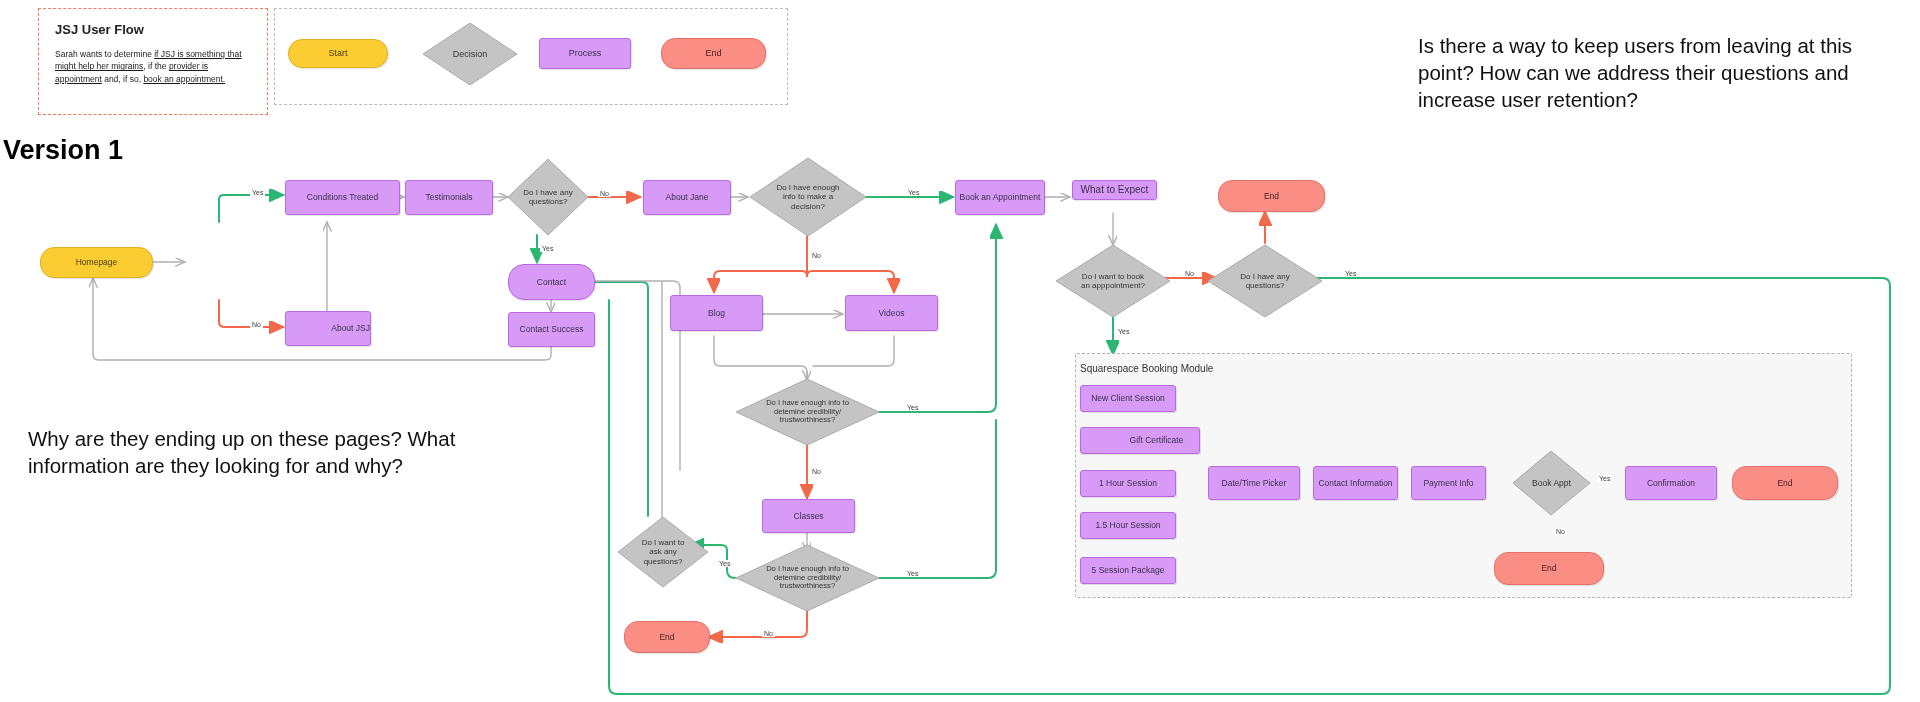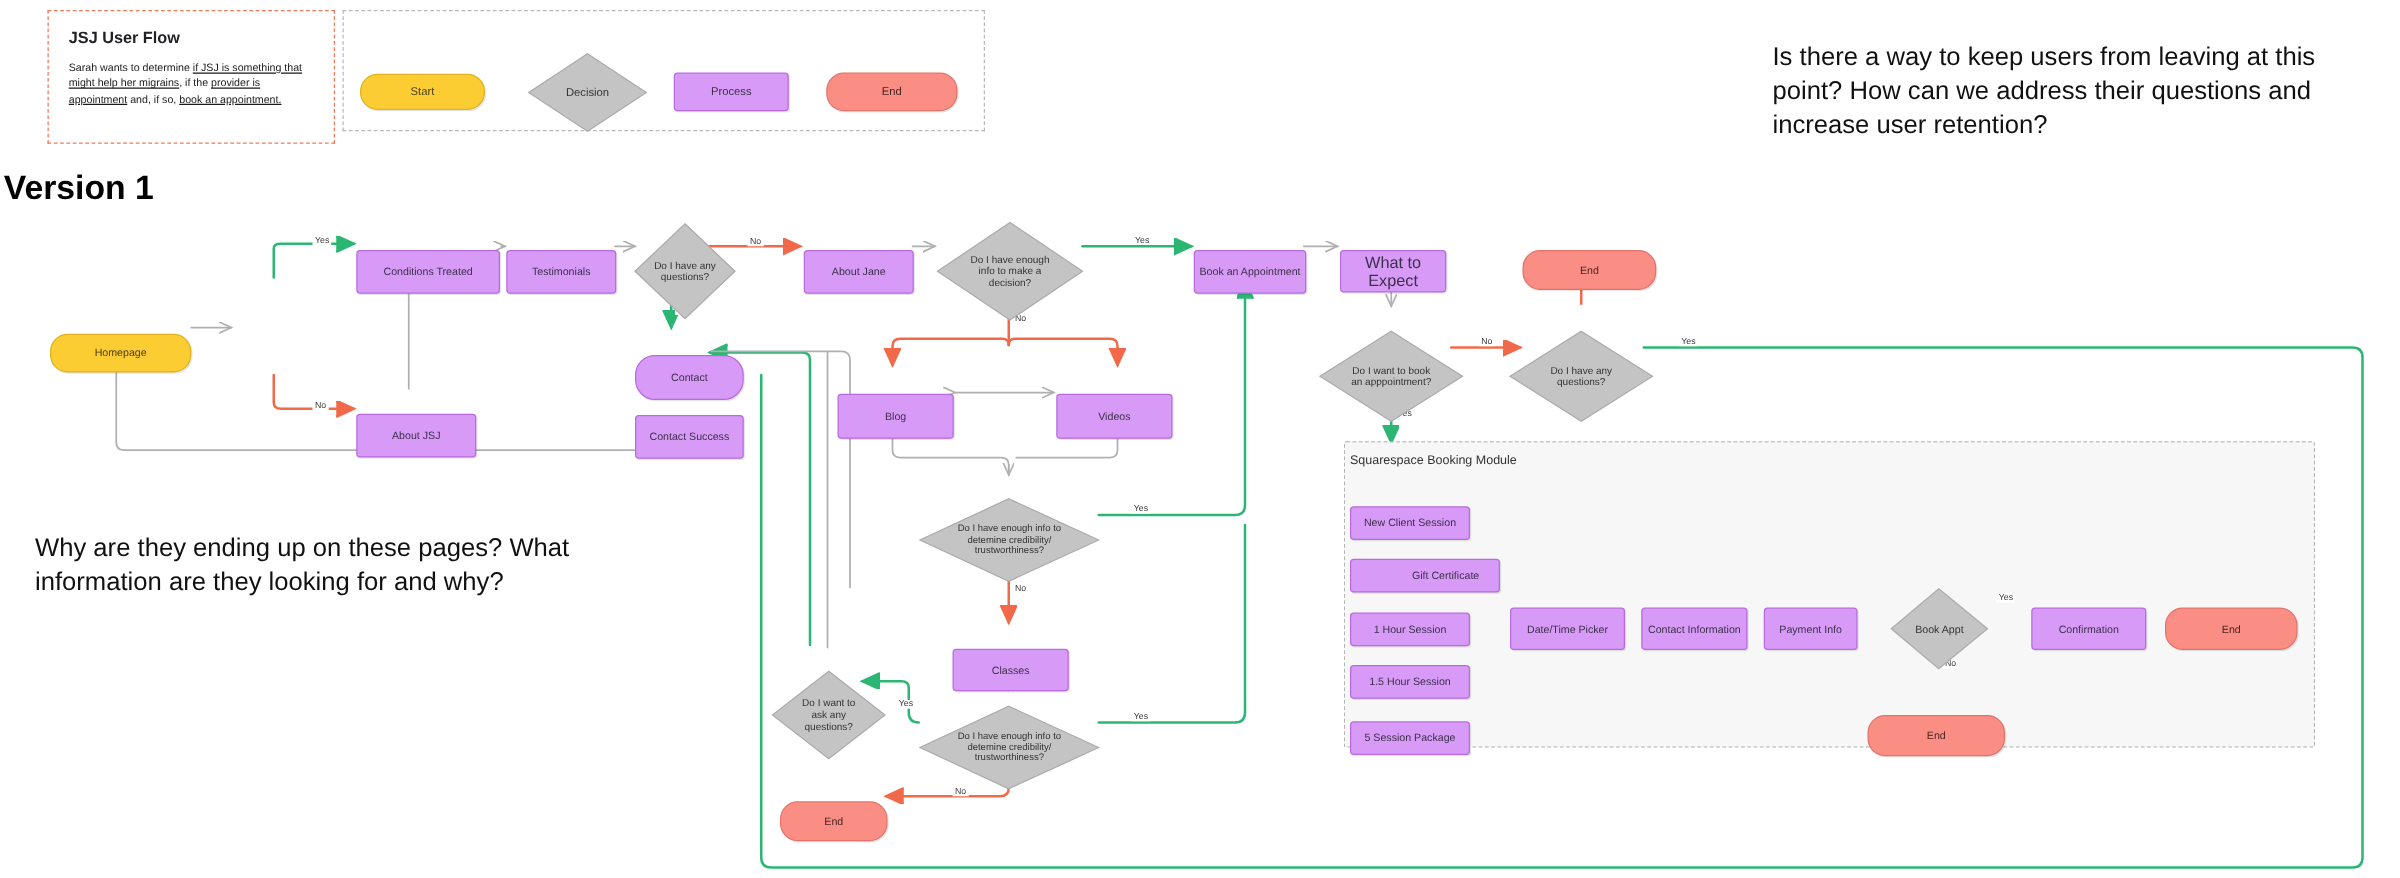--- a/index.html
+++ b/index.html
@@ -3,21 +3,21 @@
 <meta charset="utf-8">
 <style>
   html,body{margin:0;padding:0;background:#ffffff;}
   body{width:1920px;height:702px;position:relative;overflow:hidden;
        font-family:"Liberation Sans","DejaVu Sans",sans-serif;color:#202124;}
   #canvas{position:absolute;left:0;top:0;width:1920px;height:702px;}
   svg.edges{position:absolute;left:0;top:0;width:1920px;height:702px;pointer-events:none;}
 
   .node{position:absolute;box-sizing:border-box;display:flex;align-items:center;
         justify-content:center;text-align:center;line-height:1.18;
-        color:#3c2f4a;margin-top:20px;}
+        color:#3c2f4a;}
   .proc{background:#d79bf7;border:1px solid #b96ae0;border-radius:3px;
         box-shadow:1px 1px 0 rgba(0,0,0,.10);}
   .start{background:#fbcd33;border:1px solid #e0b21f;border-radius:14px;
          box-shadow:1px 1px 0 rgba(0,0,0,.10);color:#4a3d12;}
   .end{background:#fa8e85;border:1px solid #e3736a;border-radius:14px;
        box-shadow:1px 1px 0 rgba(0,0,0,.10);color:#4a2320;}
   .dec{background:transparent;border:0;color:#333;}
   .dec .dlabel{position:relative;z-index:2;padding:0 4px;}
   .dec .dshape{position:absolute;left:0;top:0;width:100%;height:100%;z-index:1;}
 
@@ -181,21 +181,21 @@
 
   <div class="node start" style="left:40px;top:247px;width:113px;height:31px;font-size:8.5px;">
     <span>Homepage</span>
   </div>
 
 
   <div class="node proc" style="left:285px;top:180px;width:115px;height:35px;font-size:8.5px;">
     <span>Conditions Treated</span>
   </div>
 
-  <div class="node proc" style="left:285px;top:311px;width:96px;height:35px;font-size:8.5px;">
+  <div class="node proc" style="left:285px;top:311px;width:86px;height:35px;font-size:8.5px;justify-content:flex-end;">
     <span>About JSJ</span>
   </div>
 
   <div class="node proc" style="left:405px;top:180px;width:88px;height:35px;font-size:8.5px;">
     <span>Testimonials</span>
   </div>
 
   <div class="node dec" style="left:507px;top:158px;width:82px;height:78px;font-size:8px;">
     <svg class="dshape" viewBox="0 0 82 78" preserveAspectRatio="none">
       <polygon points="41,1 81,39 41,77 1,39" fill="#c4c4c4" stroke="#ababab" stroke-width="1"></polygon>
@@ -227,21 +227,21 @@
   </div>
 
   <div class="node proc" style="left:845px;top:295px;width:93px;height:36px;font-size:8.5px;">
     <span>Videos</span>
   </div>
 
   <div class="node proc" style="left:955px;top:180px;width:90px;height:35px;font-size:8.5px;">
     <span>Book an Appointment</span>
   </div>
 
-  <div class="node proc" style="left:1072px;top:180px;width:85px;height:34px;font-size:13px;">
+  <div class="node proc" style="left:1072px;top:180px;width:85px;height:20px;font-size:10px;">
     <span>What to Expect</span>
   </div>
 
   <div class="node end" style="left:1218px;top:180px;width:107px;height:32px;font-size:8.5px;">
     <span>End</span>
   </div>
 
   <div class="node dec" style="left:1055px;top:244px;width:116px;height:74px;font-size:8px;">
     <svg class="dshape" viewBox="0 0 116 74" preserveAspectRatio="none">
       <polygon points="58,1 115,37 58,73 1,37" fill="#c4c4c4" stroke="#ababab" stroke-width="1"></polygon>

